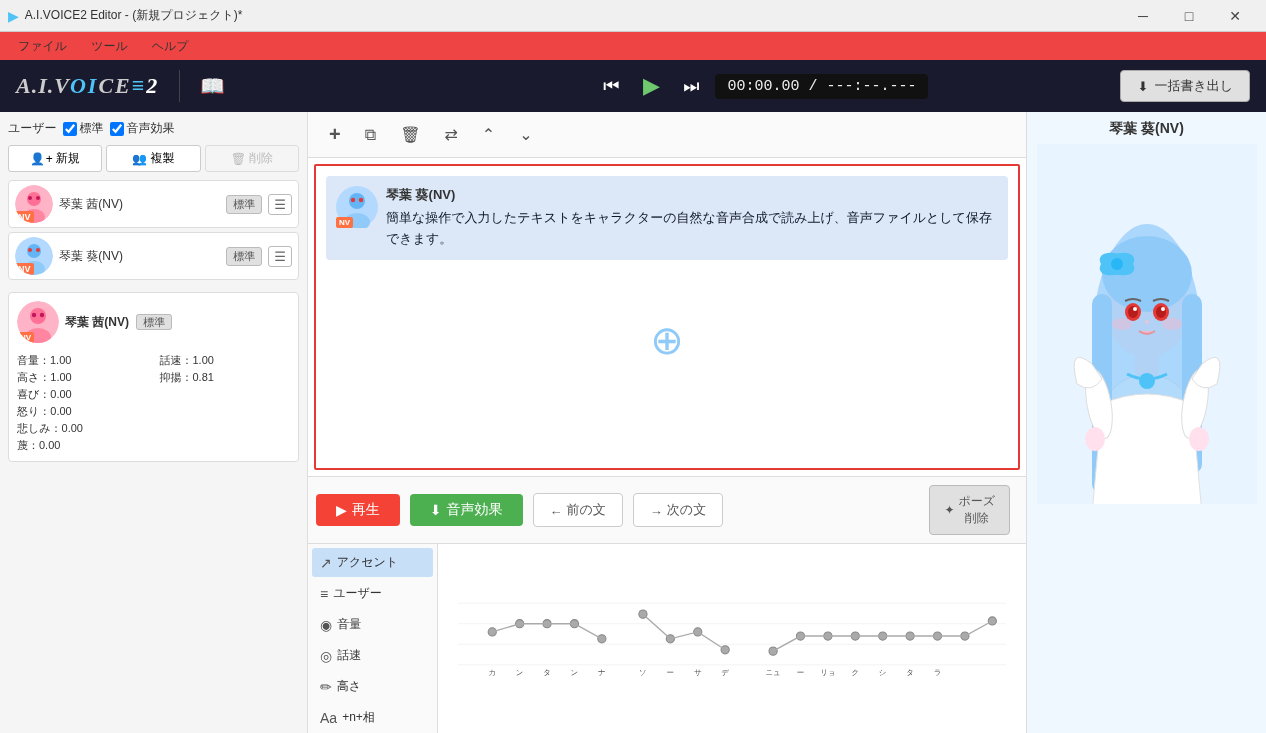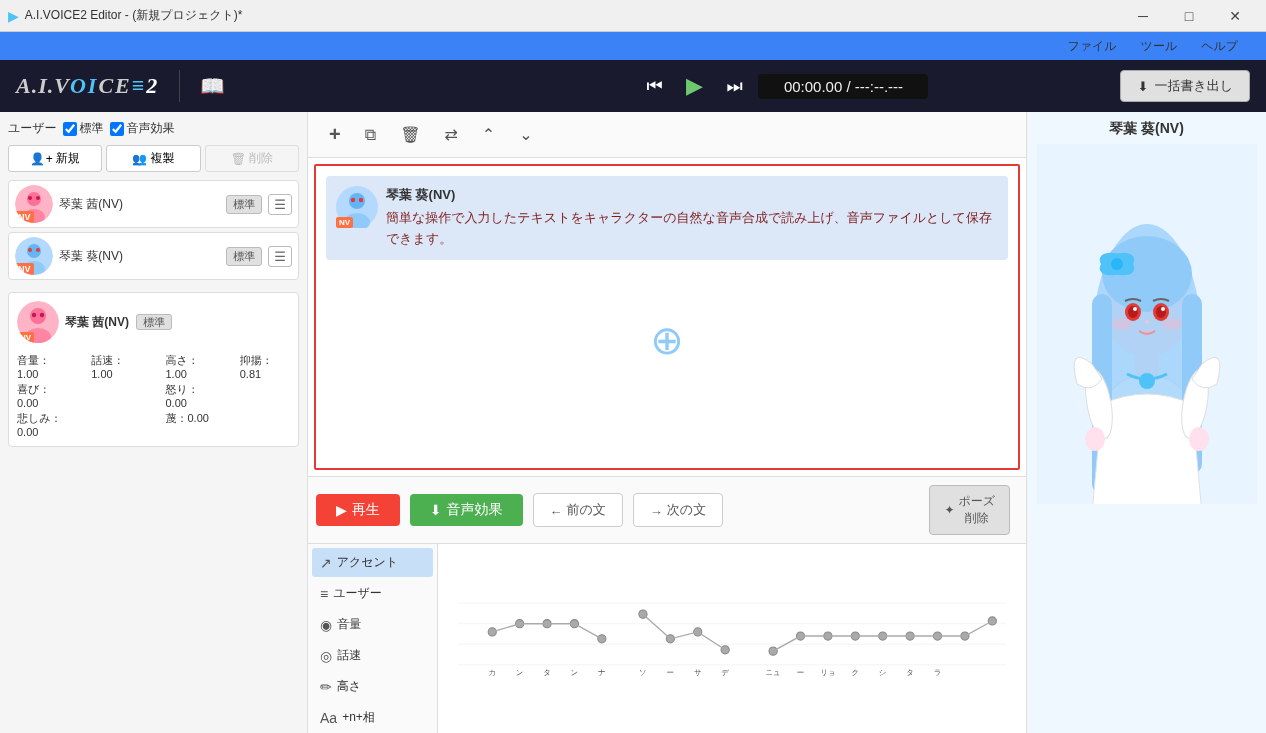--- a/index.html
+++ b/index.html
@@ -16,27 +16,26 @@
       font-size: 12px;
       color: #333;
       justify-content: space-between;
     }
     #titlebar-left { display: flex; align-items: center; gap: 6px; }
     #titlebar-controls { display: flex; gap: 0; }
     .title-btn { width: 46px; height: 32px; border: none; background: transparent; cursor: pointer; font-size: 14px; display: flex; align-items: center; justify-content: center; color: #444; }
 
     
     #menubar {
-      background: #3b82f6;
+      background: #ef4444;
       height: 28px;
       display: flex;
       align-items: center;
-      padding: 0 18px;
+      padding: 0 8px;
       gap: 4px;
-      justify-content: flex-end;
     }
     .menu-item {
       padding: 3px 10px;
       cursor: pointer;
       border-radius: 3px;
       font-size: 12px;
       color: #333;
     }
 
     
@@ -73,21 +72,21 @@
       width: 32px;
       height: 32px;
       display: flex;
       align-items: center;
       justify-content: center;
     }
     .transport-btn.play { color: #6ec96e; font-size: 22px; }
     #timecode {
       background: #111;
       color: #eee;
-      font-family: Liberation Sans, sans-serif;
+      font-family: Liberation Mono, monospace;
       font-size: 15px;
       padding: 4px 12px;
       border-radius: 4px;
       min-width: 170px;
       text-align: center;
     }
     #export-btn {
       margin-left: 180px;
       background: #e0e0e0;
       border: 1px solid #aaa;
@@ -187,21 +186,21 @@
     #bottom-left {
       margin-top: auto;
       background: white;
       border: 1px solid #ddd;
       border-radius: 4px;
       padding: 8px;
     }
     #bottom-char-header { display: flex; align-items: center; gap: 6px; margin-bottom: 6px; }
     #bottom-char-avatar { width: 42px; height: 42px; border-radius: 50%; overflow: hidden; }
     #bottom-char-badge { background: #e0e0e0; border: 1px solid #bbb; border-radius: 3px; padding: 1px 6px; font-size: 11px; color: #555; margin-left: 4px; }
-    #bottom-params { display: grid; grid-template-columns: 1fr 1fr 1fr 1fr; gap: 2px 24px; font-size: 11px; color: #333; padding-top: 4px; }
+    #bottom-params { display: grid; grid-template-columns: 1fr 1fr; gap: 2px 12px; font-size: 11px; color: #333; padding-top: 4px; }
 
     
     #content-area {
       flex: 1;
       display: flex;
       flex-direction: column;
       background: #fff;
     }
 
     
@@ -240,21 +239,21 @@
     .script-line {
       display: flex;
       gap: 8px;
       padding: 10px 10px;
       background: #dce8f8;
       border-radius: 4px;
       margin-bottom: 8px;
     }
     .script-line-content { flex: 1; }
     .script-line-char { font-size: 13px; font-weight: bold; color: #333; margin-bottom: 4px; }
-    .script-line-text { font-size: 13px; color: #7f1d1d; line-height: 1.6; }
+    .script-line-text { font-size: 13px; color: #0f172a; line-height: 1.6; }
     .add-line-btn {
       display: flex;
       align-items: center;
       justify-content: center;
       width: 40px;
       height: 40px;
       margin: 20px auto;
       background: transparent;
       border: none;
       cursor: pointer;

